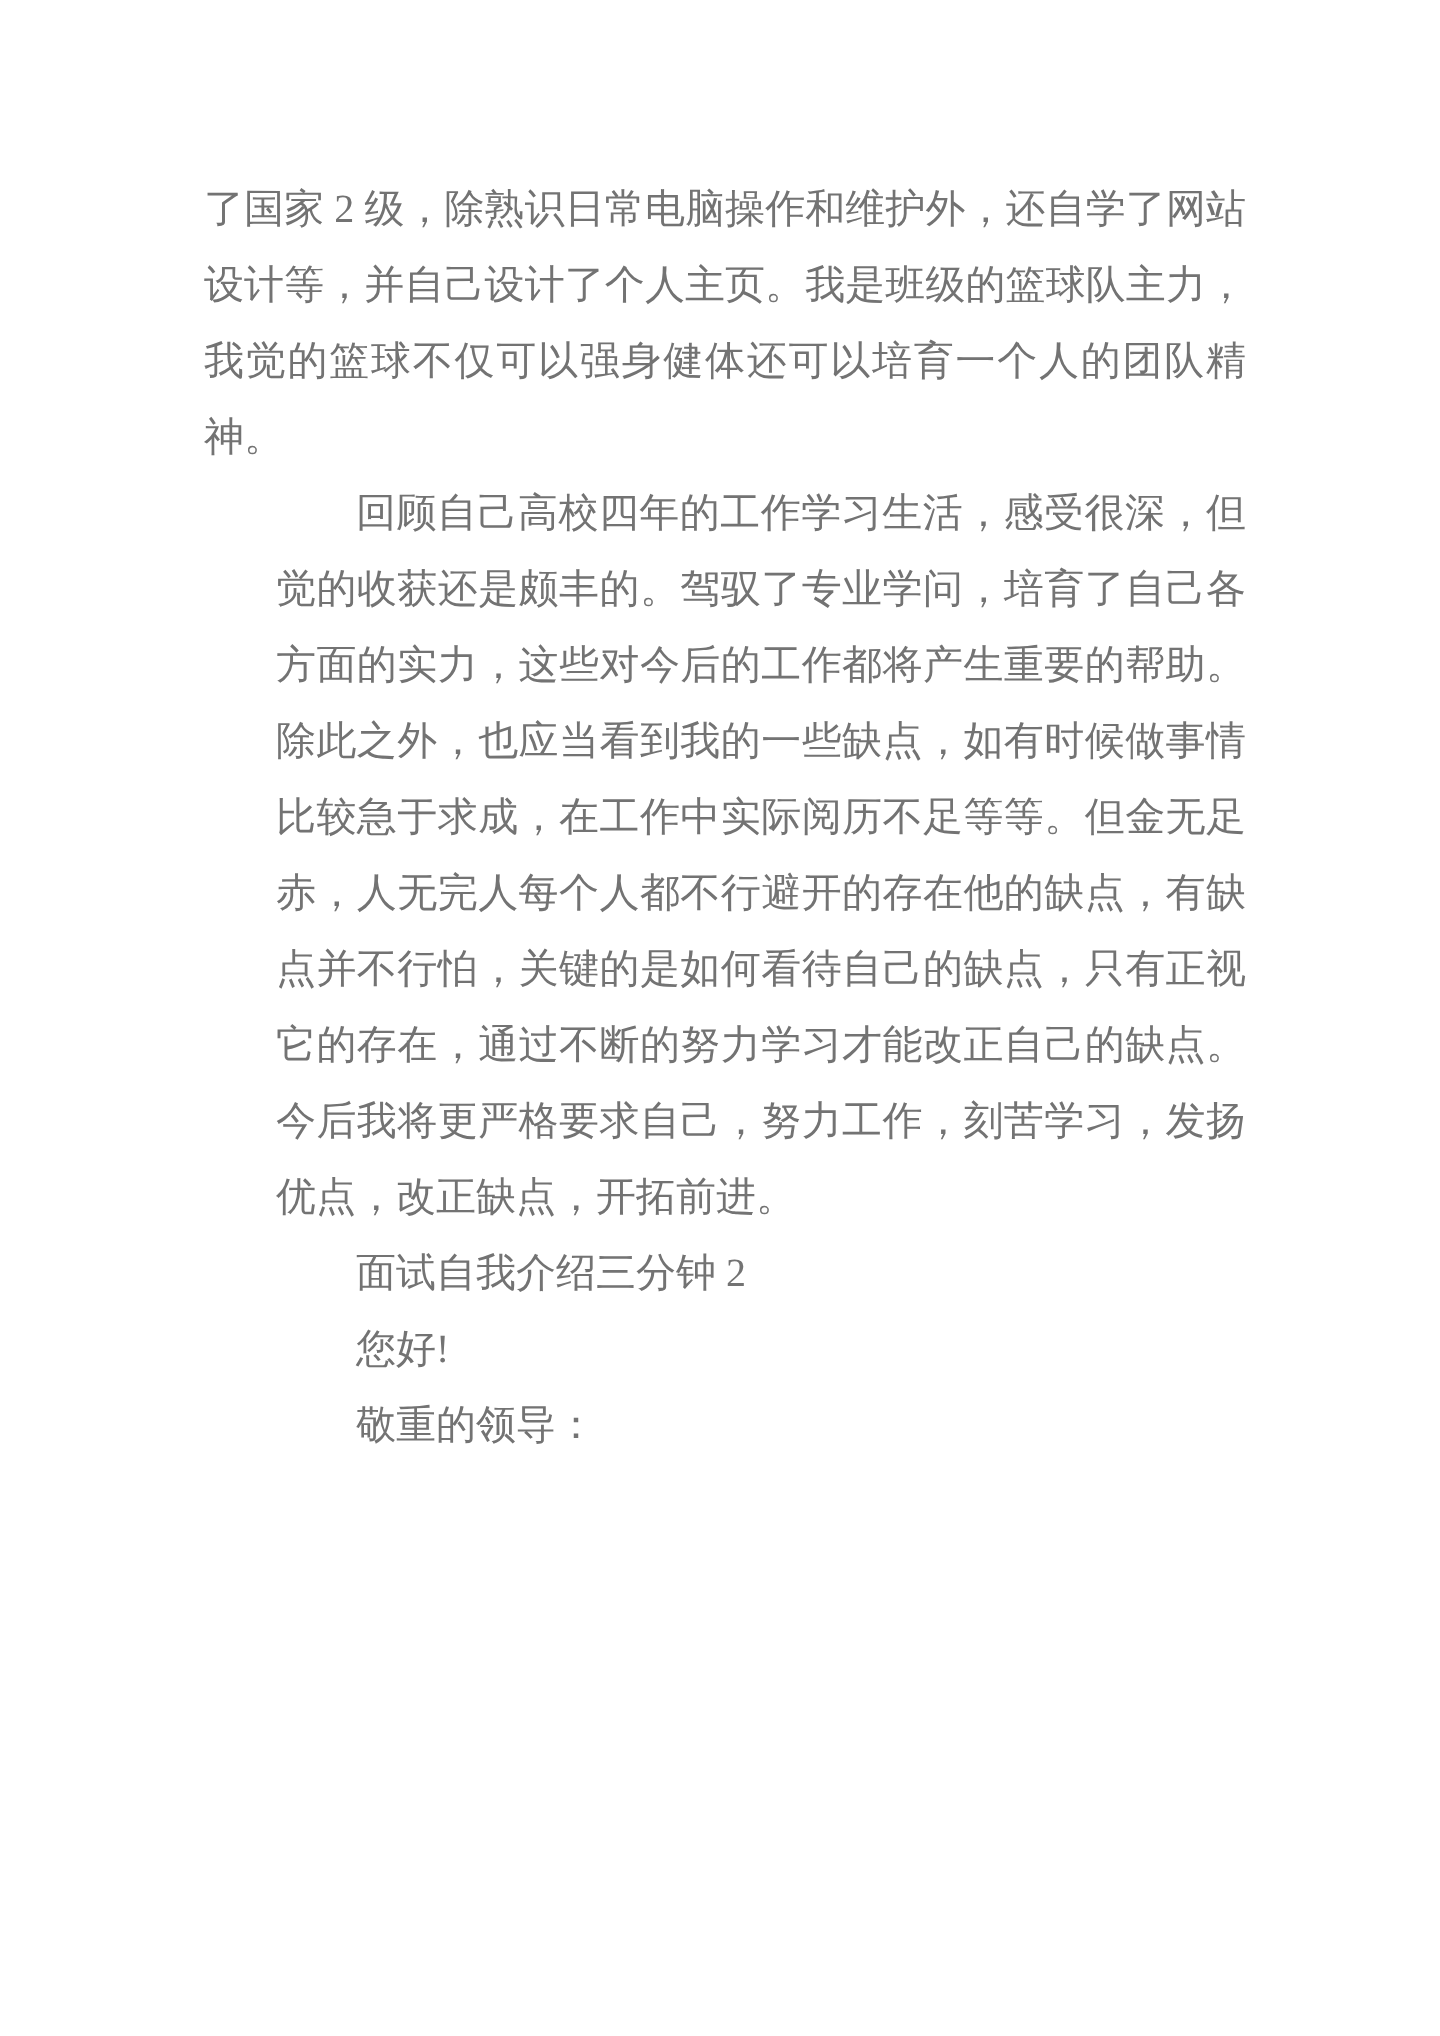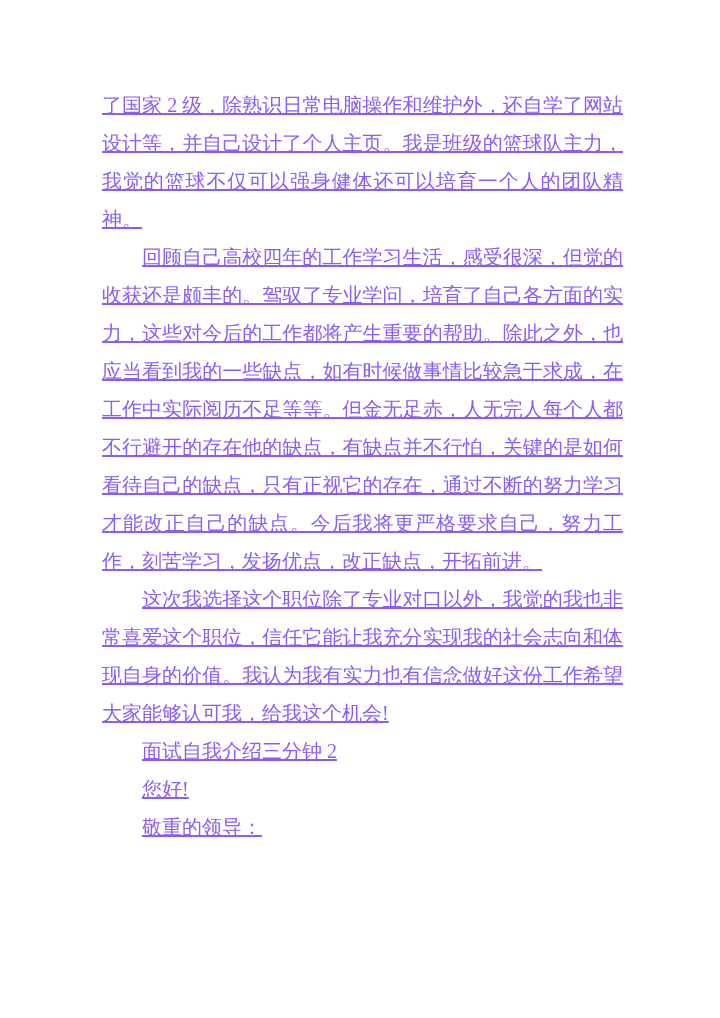--- a/index.html
+++ b/index.html
@@ -30,27 +30,27 @@
     text-align: justify;
     text-justify: inter-character;
     -webkit-font-smoothing: antialiased;
   }
   .para {
     margin: 0;
     padding: 0;
   }
   .para.indent {
     text-indent: 2em;
+    margin-left: 36px;
   }
 </style>
 </head>
 <body>
 
 <div class="page">
-  <div class="doc-body" style="color: #8b5cf6; text-decoration: underline;">
+  <div class="doc-body" style="color: #737373;">
       <p class="para">了国家 2 级，除熟识日常电脑操作和维护外，还自学了网站设计等，并自己设计了个人主页。我是班级的篮球队主力，我觉的篮球不仅可以强身健体还可以培育一个人的团队精神。</p>
       <p class="para indent">回顾自己高校四年的工作学习生活，感受很深，但觉的收获还是颇丰的。驾驭了专业学问，培育了自己各方面的实力，这些对今后的工作都将产生重要的帮助。除此之外，也应当看到我的一些缺点，如有时候做事情比较急于求成，在工作中实际阅历不足等等。但金无足赤，人无完人每个人都不行避开的存在他的缺点，有缺点并不行怕，关键的是如何看待自己的缺点，只有正视它的存在，通过不断的努力学习才能改正自己的缺点。今后我将更严格要求自己，努力工作，刻苦学习，发扬优点，改正缺点，开拓前进。</p>
-      <p class="para indent">这次我选择这个职位除了专业对口以外，我觉的我也非常喜爱这个职位，信任它能让我充分实现我的社会志向和体现自身的价值。我认为我有实力也有信念做好这份工作希望大家能够认可我，给我这个机会!</p>
       <p class="para indent">面试自我介绍三分钟 2</p>
       <p class="para indent">您好!</p>
       <p class="para indent">敬重的领导：</p>
     </div>
 </div>
 
 </body></html>

